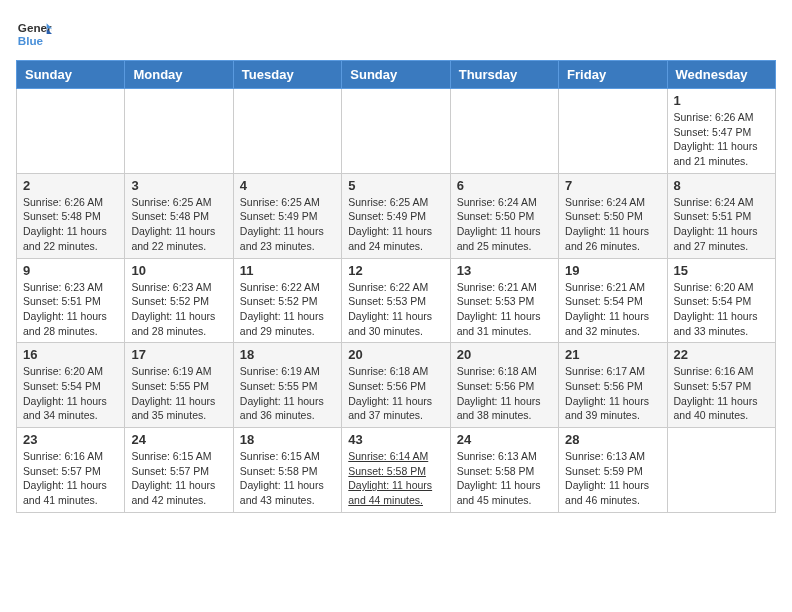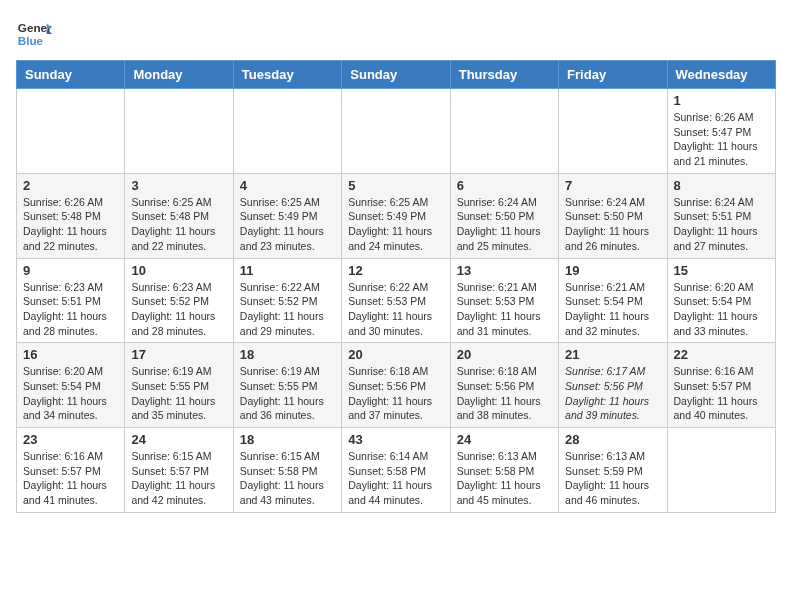--- a/index.html
+++ b/index.html
@@ -237,21 +237,21 @@
 Daylight: 11 hours and 37 minutes.</div>
         </td>
         <td>
           <span class="day-number">20</span>
           <div class="day-info" style="white-space: pre-line;">Sunrise: 6:18 AM
 Sunset: 5:56 PM
 Daylight: 11 hours and 38 minutes.</div>
         </td>
         <td>
           <span class="day-number">21</span>
-          <div class="day-info" style="white-space: pre-line; font-style: italic;">Sunrise: 6:17 AM
+          <div class="day-info" style="white-space: pre-line;">Sunrise: 6:17 AM
 Sunset: 5:56 PM
 Daylight: 11 hours and 39 minutes.</div>
         </td>
         <td>
           <span class="day-number">22</span>
           <div class="day-info" style="white-space: pre-line;">Sunrise: 6:16 AM
 Sunset: 5:57 PM
 Daylight: 11 hours and 40 minutes.</div>
         </td>
       </tr>
@@ -269,21 +269,21 @@
 Daylight: 11 hours and 42 minutes.</div>
         </td>
         <td>
           <span class="day-number">18</span>
           <div class="day-info" style="white-space: pre-line;">Sunrise: 6:15 AM
 Sunset: 5:58 PM
 Daylight: 11 hours and 43 minutes.</div>
         </td>
         <td>
           <span class="day-number">43</span>
-          <div class="day-info" style="white-space: pre-line;">Sunrise: 6:14 AM
+          <div class="day-info" style="white-space: pre-line; text-decoration: underline;">Sunrise: 6:14 AM
 Sunset: 5:58 PM
 Daylight: 11 hours and 44 minutes.</div>
         </td>
         <td>
           <span class="day-number">24</span>
           <div class="day-info" style="white-space: pre-line;">Sunrise: 6:13 AM
 Sunset: 5:58 PM
 Daylight: 11 hours and 45 minutes.</div>
         </td>
         <td>

